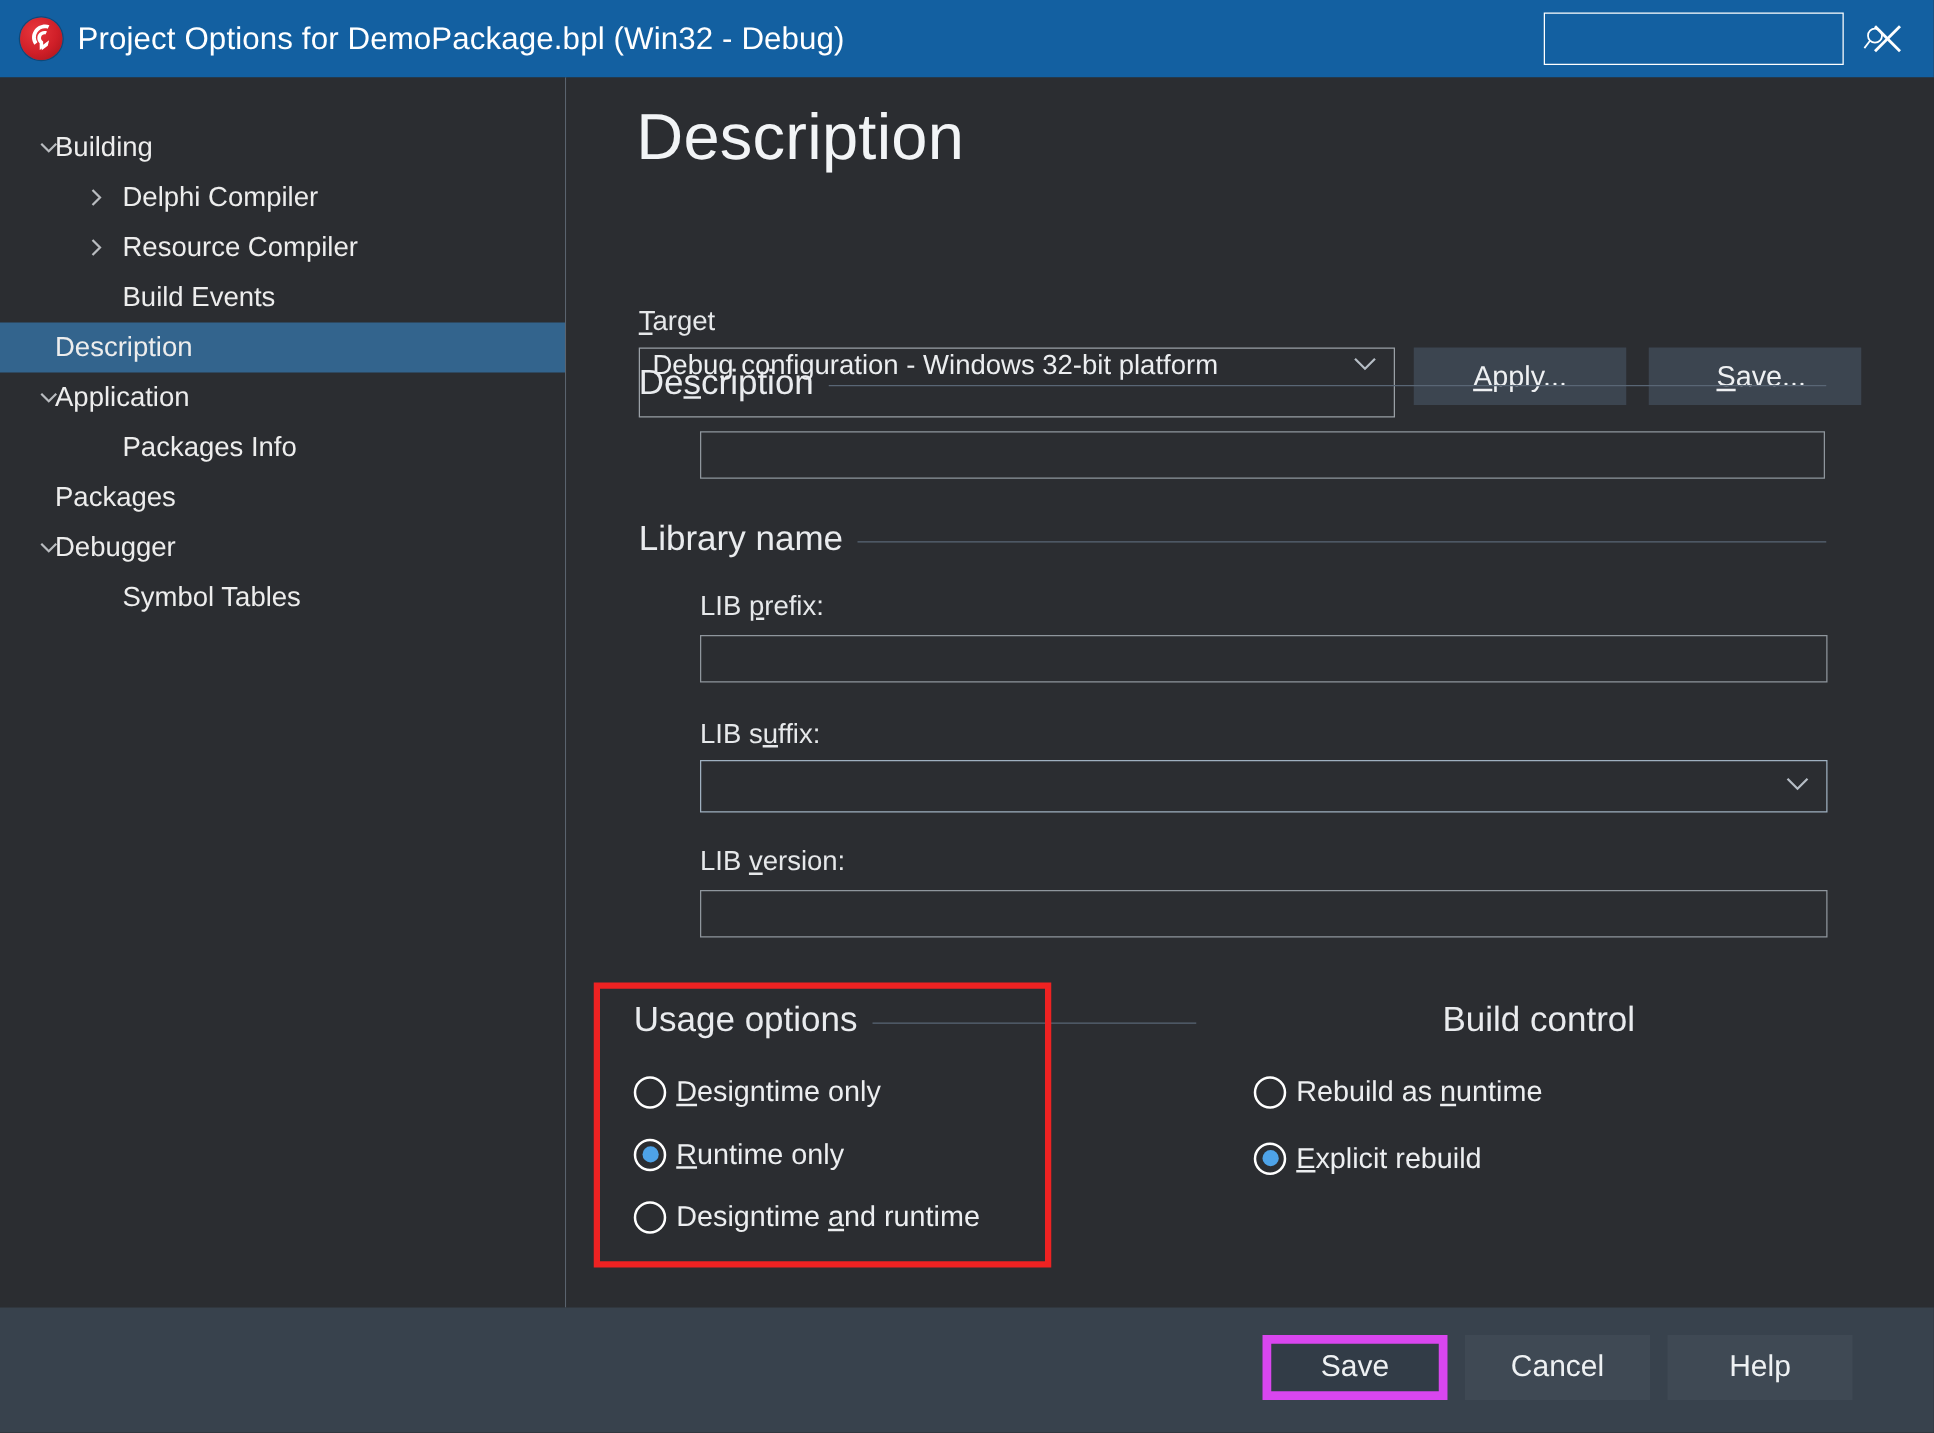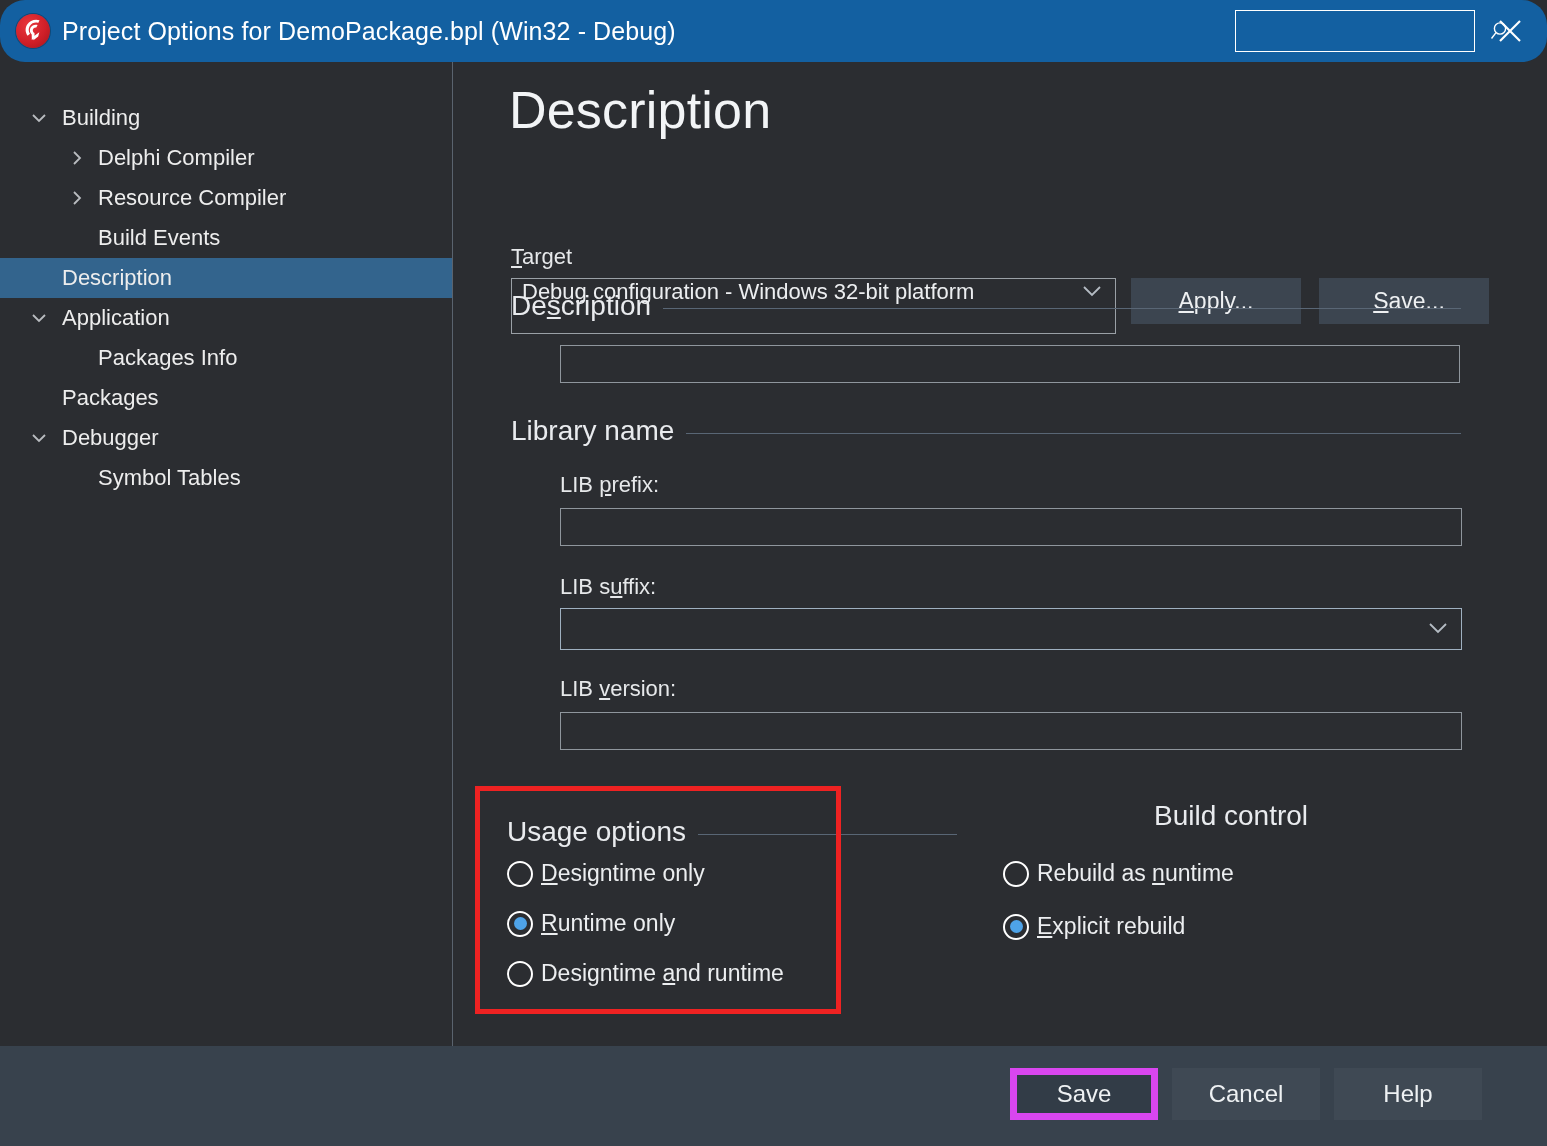--- a/index.html
+++ b/index.html
@@ -9,21 +9,21 @@
     background: #2b2d31;
     font-family: "Liberation Sans", sans-serif;
     overflow: hidden;
   }
 
   
   #titlebar {
     position: absolute; left: 0; top: 0;
     width: 1547px; height: 62px;
     background: #1360a1;
-    display: flex; align-items: center; border-radius: 25px;
+    display: flex; align-items: center;
   }
   #app-icon {
     width: 34px; height: 34px; margin-left: 16px; margin-right: 12px;
     border-radius: 50%;
     background: radial-gradient(circle at 36% 32%, #e8363c 0%, #d01f28 55%, #a4131b 100%);
     position: relative; flex: none;
     box-shadow: 0 0 0 1px rgba(0,0,0,.25);
   }
   #app-icon svg { position: absolute; left: 4px; top: 3px; }
   #title-text {
@@ -72,21 +72,21 @@
     color: #ededed; font-size: 22px; white-space: nowrap;
   }
   .tree-item .chev {
     position: absolute; width: 26px; height: 40px;
     display: flex; align-items: center; justify-content: center;
     color: #b9bcc0;
   }
   .tree-item .label { position: relative; }
   .tree-item.selected { background: #33648d; }
   .lvl0 .chev { left: 26px; }
-  .lvl0 .label { margin-left: 62px; }
+  .lvl0 .label { margin-left: 44px; }
   .lvl1 .chev { left: 64px; }
   .lvl1 .label { margin-left: 98px; }
 
   
   #page-title {
     position: absolute; left: 56px; top: 18px;
     color: #f2f4f6; font-size: 52px; font-weight: 400; letter-spacing: .2px;
   }
   .field-label {
     color: #e6e8ea; font-size: 22px; white-space: nowrap;
@@ -293,21 +293,21 @@
     <span class="combo-arrow">
       <svg width="26" height="16" viewBox="0 0 26 16">
           <polyline points="5,4 13,12 21,4" fill="none" stroke="#b5bcc4" stroke-width="1.8"></polyline>
         </svg>
     </span>
   </div>
 
   <div class="field-label" style="position:absolute; left:107px; top:614px;"><span>LIB </span><span class="ul">v</span><span>ersion:</span></div>
   <input class="text-input" style="left: 107px; top: 650px; width: 902px;" type="text" value="" placeholder="">
 
-  <div class="group" id="grp-usage" style="left:54px; top:738px; width:450px;margin-top:16px;">
+  <div class="group" id="grp-usage" style="left:54px; top:738px; width:450px;">
     <span class="g-title">Usage options</span>
     <span class="g-rule"></span>
   </div>
   <div id="usage-radios">
       <div class="radio-row" style="left: 54px; top: 798px;">
         <span class="radio-dot"></span>
         <span class="radio-label"><span></span><span class="ul">D</span><span>esigntime only</span></span>
       </div>
       <div class="radio-row" style="left: 54px; top: 848px;">
         <span class="radio-dot on"></span>

